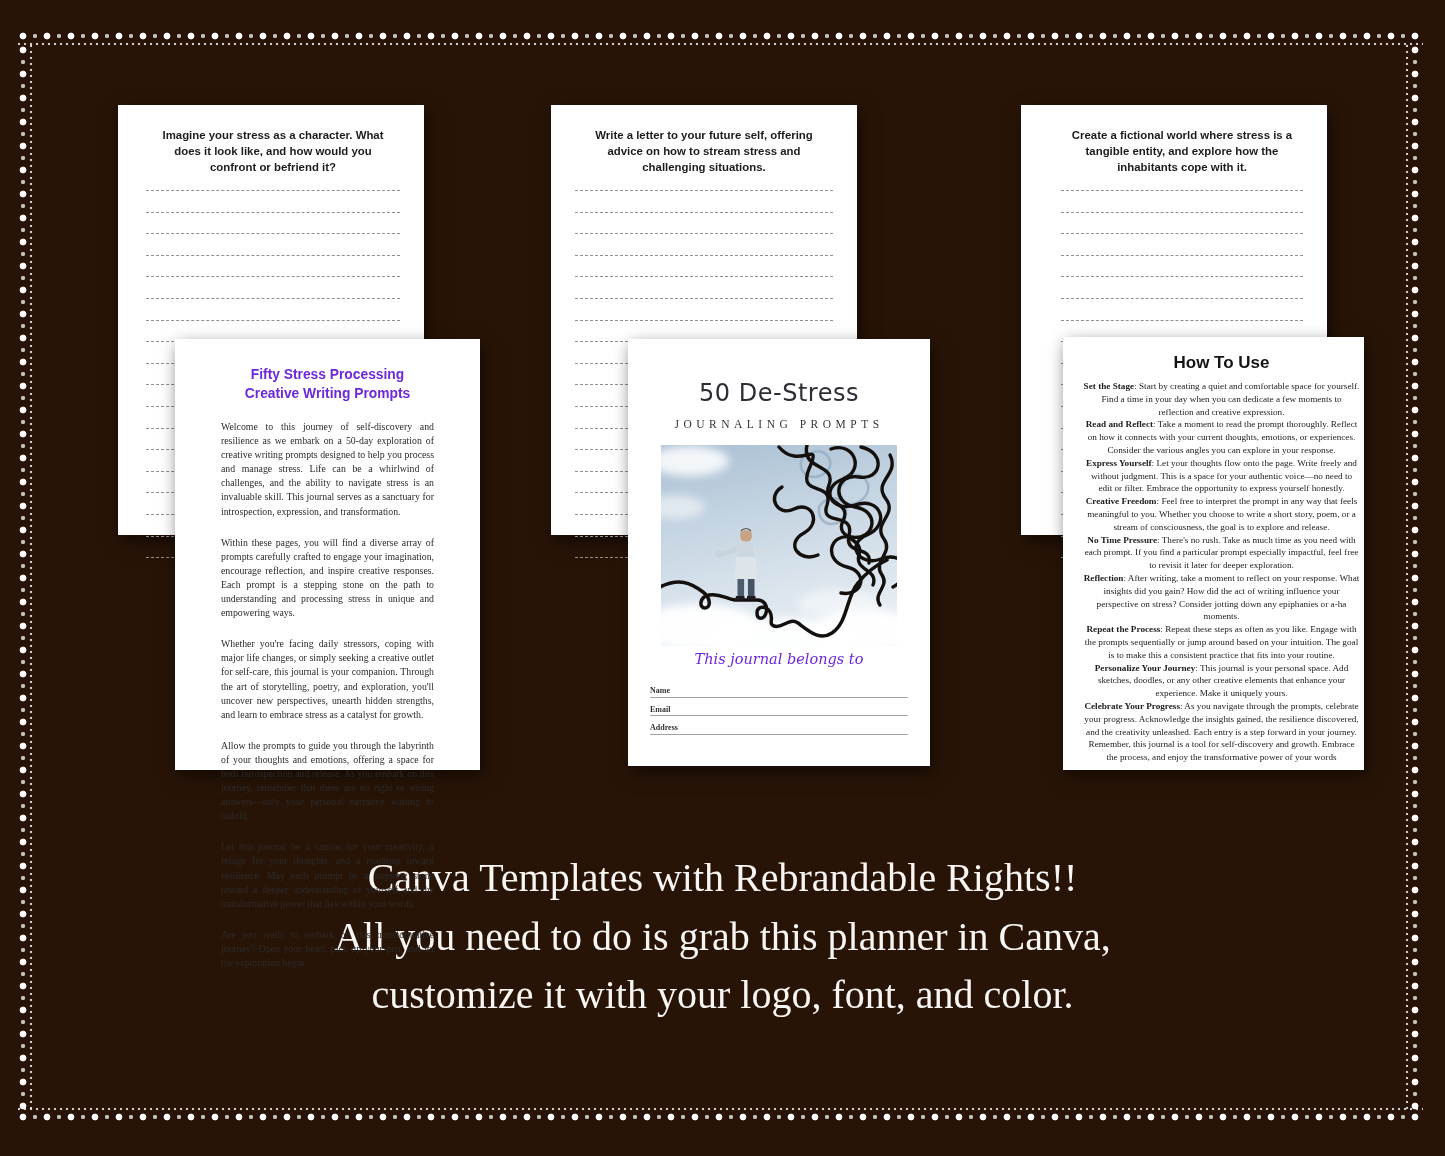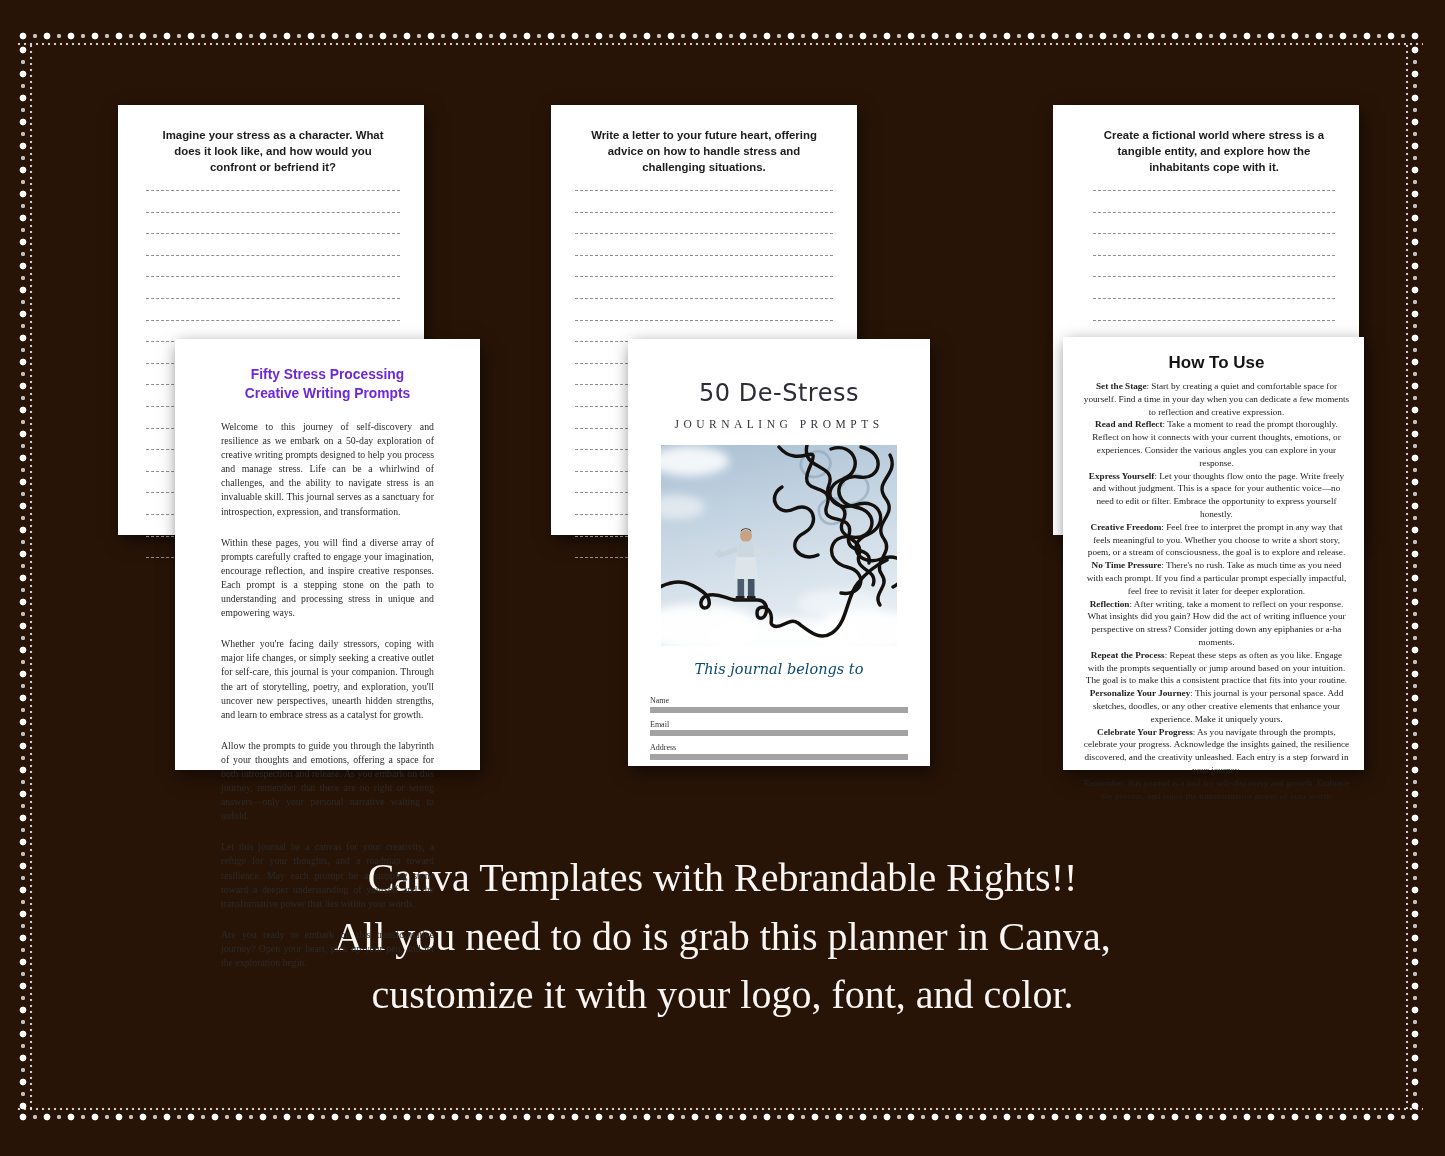--- a/index.html
+++ b/index.html
@@ -47,26 +47,26 @@
   .intro-title{font-weight:bold;font-size:13.8px;line-height:19px;text-align:center;color:#6d28d9;margin:0 0 9px 0;}
   .intro-body p{font-family:"Liberation Serif",serif;font-size:9.8px;line-height:14.1px;
                 color:#2a2a2a;margin:17px;text-align:justify;}
   
   .cover-page{left:628px;top:339px;width:302px;height:427px;text-align:center;}
   .cover-title{font-family:"DejaVu Sans",sans-serif;font-size:24px;letter-spacing:.5px;color:#2d2d35;
                margin:40px 0 10px 0;font-weight:normal;}
   .cover-subtitle{font-family:"Liberation Serif",serif;font-size:11.5px;letter-spacing:4.5px;
                   color:#33333a;margin-top:11px;}
   .cover-art{width:236px;height:201px;margin:15px auto 0 auto;display:block;}
-  .belongs{font-family:"DejaVu Serif",serif;font-style:italic;font-size:14.5px;color:#0c4a6e;margin-top:15px;}
+  .belongs{font-family:"DejaVu Serif",serif;font-style:italic;font-size:14.5px;color:#6d28d9;margin-top:5px;}
   .fields{margin:12px 22px 0 22px;}
-  .field{border-bottom:6px solid #a3a3a3;height:17.5px;text-align:left;}
+  .field{border-bottom:1px solid #a3a3a3;height:17.5px;text-align:left;font-weight:bold;}
   .field span{font-family:"Liberation Serif",serif;font-size:8px;color:#333;line-height:24px;}
   
-  .howto-page{left:1063px;top:337px;width:301px;height:433px;padding:16px 14px 0 20px;}
+  .howto-page{left:1063px;top:337px;width:301px;height:433px;padding:16px 4px 0 20px;}
   .howto-title{font-weight:bold;font-size:17px;color:#141414;text-align:center;margin:0 0 7px 0;}
   .hitem{font-family:"Liberation Serif",serif;font-size:9.2px;line-height:12.8px;color:#222;text-align:center;}
   .hitem b{font-weight:bold;margin-top:28px;}
   .howto-footer{font-family:"Liberation Serif",serif;font-size:9.2px;line-height:12.8px;color:#222;
                 text-align:center;margin:0;}
   
   .caption{position:absolute;left:0;top:849px;width:100%;text-align:center;color:#f8f5f2;
            font-size:40px;line-height:58.5px;font-family:Liberation Serif, serif;}
 </style>
 </head>
@@ -96,21 +96,21 @@
         <div class="rule"></div>
         <div class="rule"></div>
         <div class="rule"></div>
         <div class="rule"></div>
         <div class="rule"></div>
         <div class="rule"></div>
         <div class="rule"></div>
       </div>
   </section>
   <section class="page back-page" style="left:551px;">
-    <div class="prompt">Write a letter to your future heart, offering advice on how to handle stress and challenging situations.</div>
+    <div class="prompt">Write a letter to your future self, offering advice on how to stream stress and challenging situations.</div>
     <div class="lines">
         <div class="rule"></div>
         <div class="rule"></div>
         <div class="rule"></div>
         <div class="rule"></div>
         <div class="rule"></div>
         <div class="rule"></div>
         <div class="rule"></div>
         <div class="rule"></div>
         <div class="rule"></div>
@@ -118,21 +118,21 @@
         <div class="rule"></div>
         <div class="rule"></div>
         <div class="rule"></div>
         <div class="rule"></div>
         <div class="rule"></div>
         <div class="rule"></div>
         <div class="rule"></div>
         <div class="rule"></div>
       </div>
   </section>
-  <section class="page back-page" style="left:1053px;padding-left:40px;">
+  <section class="page back-page" style="left:1021px;padding-left:40px;">
     <div class="prompt">Create a fictional world where stress is a tangible entity, and explore how the inhabitants cope with it.</div>
     <div class="lines">
         <div class="rule"></div>
         <div class="rule"></div>
         <div class="rule"></div>
         <div class="rule"></div>
         <div class="rule"></div>
         <div class="rule"></div>
         <div class="rule"></div>
         <div class="rule"></div>

